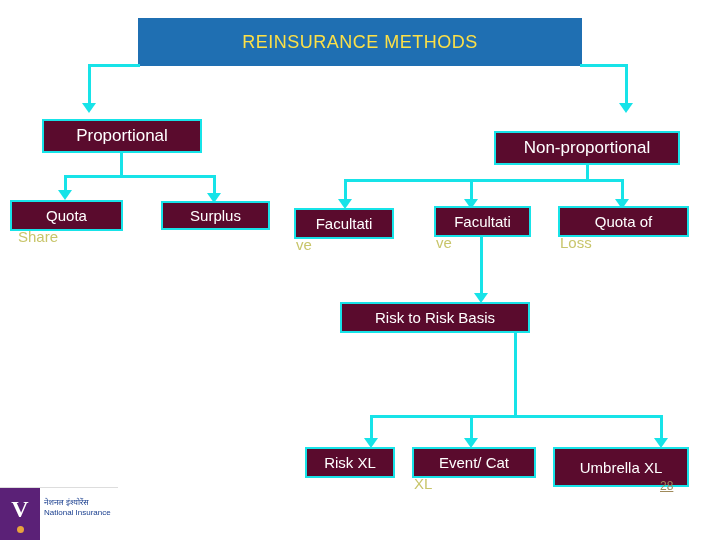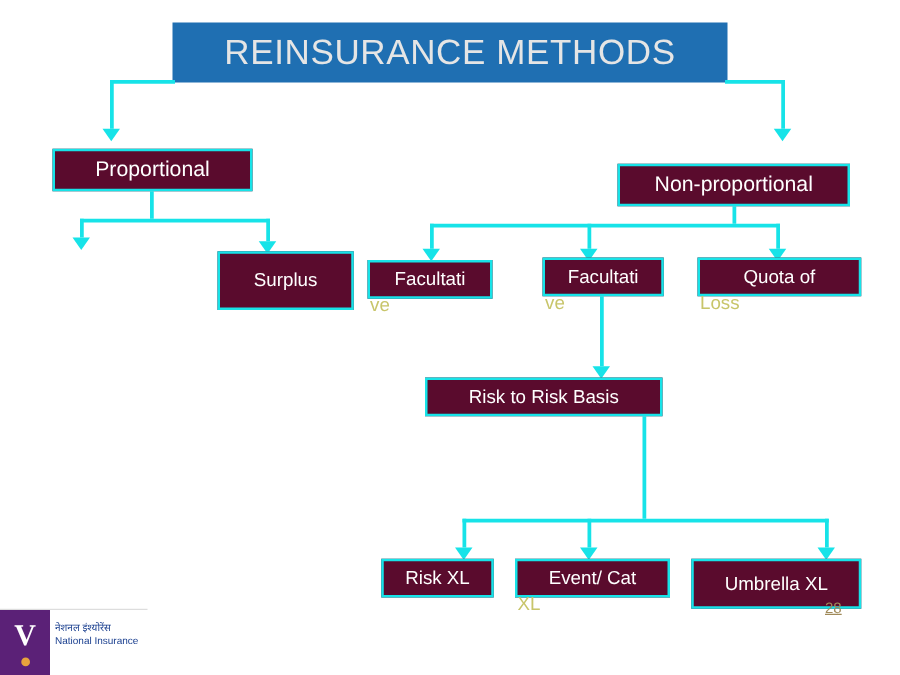--- a/index.html
+++ b/index.html
@@ -26,22 +26,22 @@
     left: 138px;
     top: 18px;
     width: 444px;
     height: 48px;
     background: #1f6fb2;
     display: flex;
     align-items: center;
     justify-content: center;
   }
   .title-bar span {
-    color: #e5e5e5;
-    font-size: 28px;
+    color: #fde047;
+    font-size: 18px;
     letter-spacing: 0.5px;
     white-space: nowrap;
   }
 
   
   .node {
     position: absolute;
     background: #5a0b2d;
     border: 2px solid #17e3e8;
     box-sizing: border-box;
@@ -187,22 +187,26 @@
 
   <div class="ln" style="left:586px; top:165px; width:3px; height:14px;"></div>
   <div class="ln" style="left:344px; top:179px; width:280px; height:3px;"></div>
   <div class="ln" style="left:344px; top:179px; width:3px; height:20px;"></div>
   <div class="arrow-down" style="left:338px; top:199px;"></div>
   <div class="ln" style="left:470px; top:179px; width:3px; height:20px;"></div>
   <div class="arrow-down" style="left:464px; top:199px;"></div>
   <div class="ln" style="left:621px; top:179px; width:3px; height:20px;"></div>
   <div class="arrow-down" style="left:615px; top:199px;"></div>
 
-
-  <div class="node" style="left:174px; top:201px; width:109px; height:47px;">
+  <div class="node" style="left:10px; top:200px; width:113px; height:31px;">
+    <span>Quota</span>
+    <span class="overflowtext">Share</span>
+  </div>
+
+  <div class="node" style="left:161px; top:201px; width:109px; height:29px;">
     <span>Surplus</span>
   </div>
 
   <div class="node" style="left:294px; top:208px; width:100px; height:31px;">
     <span>Facultati</span>
     <span class="overflowtext center">ve</span>
   </div>
 
   <div class="node" style="left:434px; top:206px; width:97px; height:31px;">
     <span>Facultati</span>

